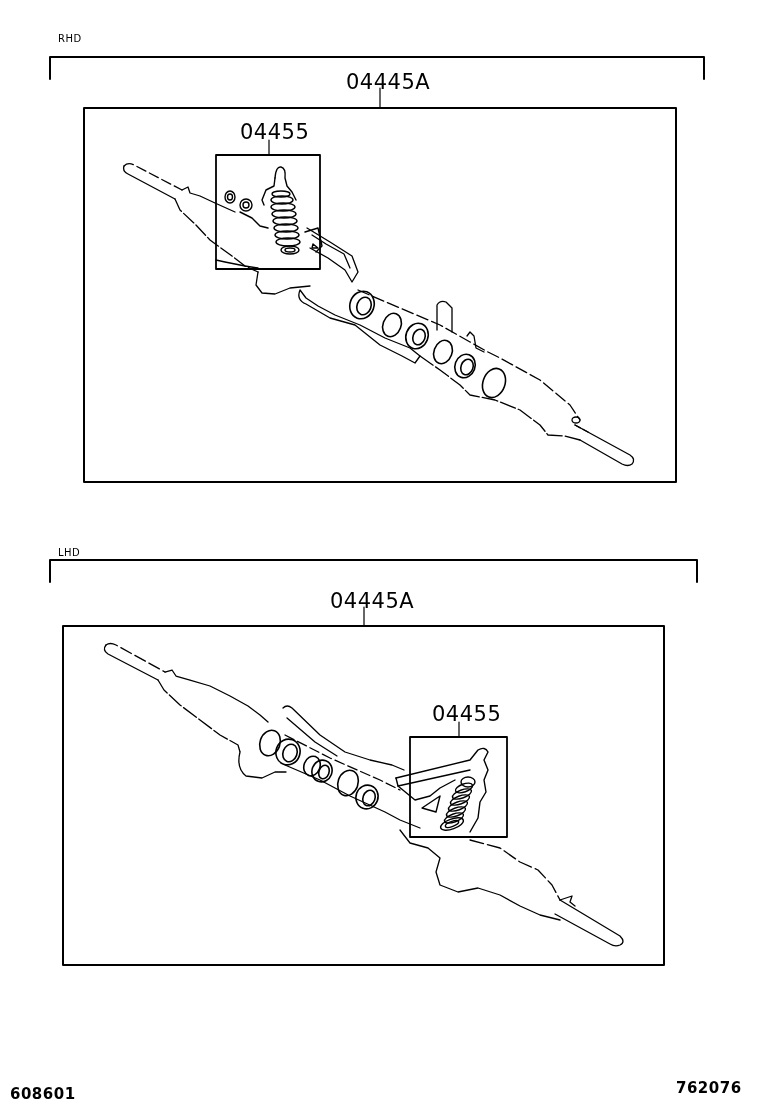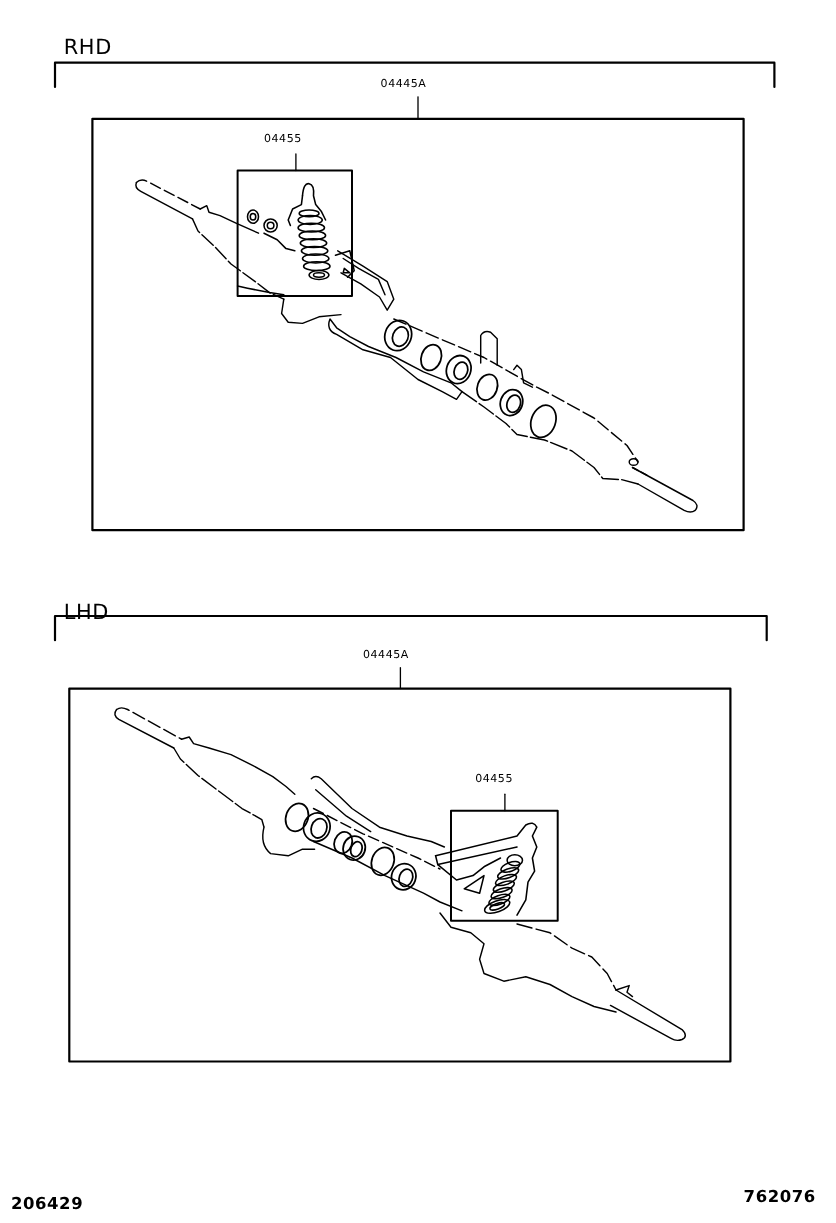--- a/index.html
+++ b/index.html
@@ -1,20 +1,20 @@
 <!DOCTYPE html>
 <html><head>
 <meta charset="utf-8">
 <style>
   html, body { margin: 0; padding: 0; background: #ffffff; }
   body { width: 760px; height: 1112px; position: relative; overflow: hidden;
          font-family: "DejaVu Sans", sans-serif; color: #000; }
   .lbl { position: absolute; font-size: 15px; letter-spacing: 0.5px; line-height: 1; white-space: nowrap; }
-  .section-label { font-size: 19px; }
-  .part-label { font-size: 10px; }
+  .section-label { font-size: 10px; }
+  .part-label { font-size: 21px; }
   .code-label { font-size: 15px; font-weight: bold; }
   svg.art { position: absolute; left: 0; top: 0; }
 </style>
 </head>
 <body>
 
 <svg class="art" width="760" height="1112" viewBox="0 0 760 1112" fill="none" stroke="#000" stroke-linejoin="round" stroke-linecap="round">
 
   <g>
 
@@ -150,14 +150,14 @@
 </svg>
 
 <div class="lbl section-label" style="left:58px; top:34px;">RHD</div>
 <div class="lbl part-label" style="left:346px; top:72px;">04445A</div>
 <div class="lbl part-label" style="left:240px; top:122px;">04455</div>
 
 <div class="lbl section-label" style="left:58px; top:548px;">LHD</div>
 <div class="lbl part-label" style="left:330px; top:591px;">04445A</div>
 <div class="lbl part-label" style="left:432px; top:704px;">04455</div>
 
-<div class="lbl code-label" style="left:10px; top:1087px;">206429</div>
+<div class="lbl code-label" style="left:10px; top:1087px;">608601</div>
 <div class="lbl code-label" style="left:676px; top:1081px;">762076</div>
 
 </body></html>

